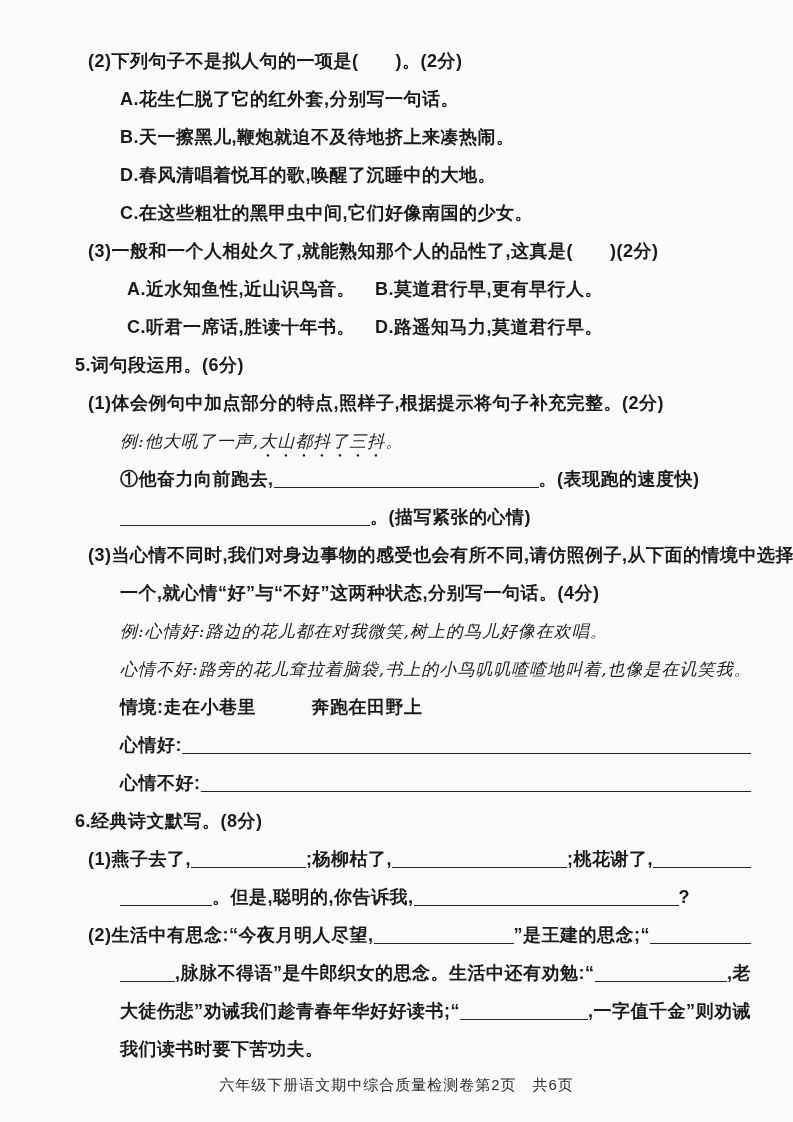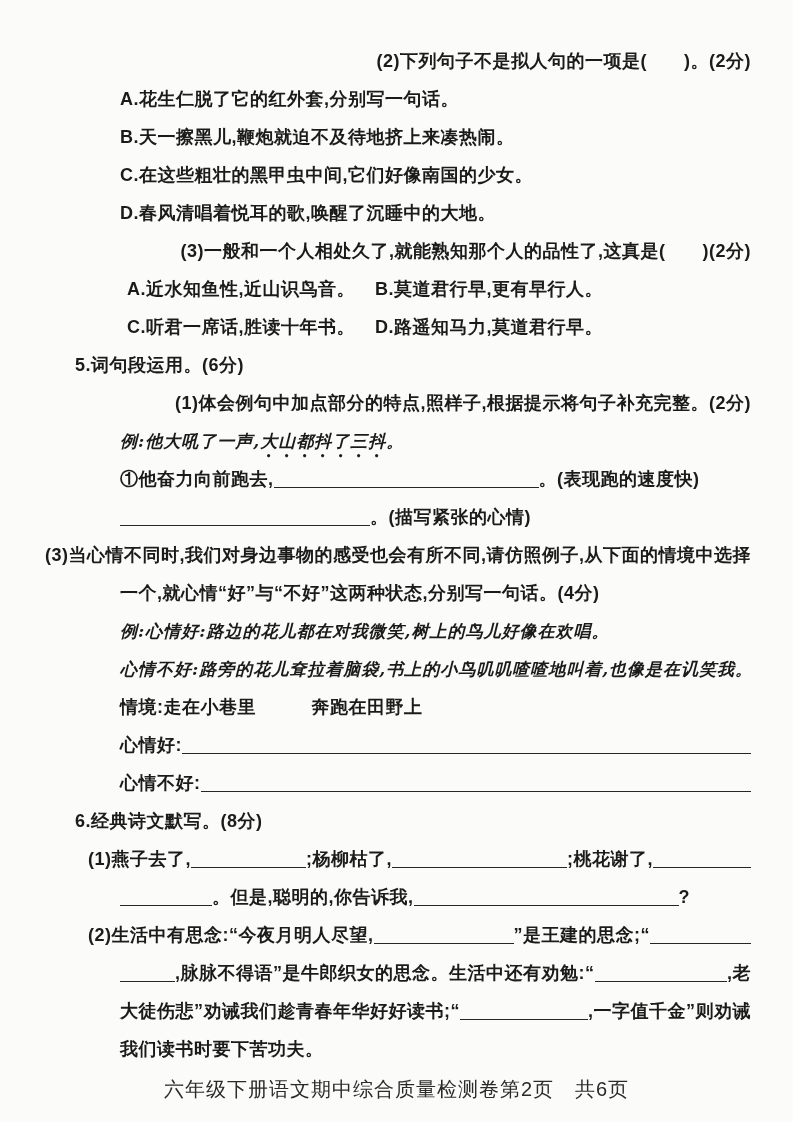--- a/index.html
+++ b/index.html
@@ -10,70 +10,70 @@
   }
   .page{position:relative;width:793px;height:1122px;background:#fbfbf9;}
   .content{position:absolute;left:75px;top:42px;width:676px;}
   .ln{
     display:flex;align-items:baseline;
     height:38px;line-height:38px;
     white-space:pre;font-size:18px;font-weight:700;
     letter-spacing:0.5px;
   }
   .ln span{flex:0 0 auto;}
-  .in1{padding-left:13px;justify-content:flex-end;}
+  .in1{padding-left:13px;}
   .in2{padding-left:45px;}
   .in3{padding-left:52px;}
   .col{flex:0 0 248px !important;}
   .kai{
     font-family:"DejaVu Serif",serif;
-    font-style:italic;font-weight:700;font-size:17px;
+    font-style:italic;font-weight:400;font-size:17px;
     letter-spacing:1px;
   }
   .emph{
     -webkit-text-emphasis:filled dot #1b1b1b;
     -webkit-text-emphasis-position:under right;
     text-emphasis:filled dot #1b1b1b;
     text-emphasis-position:under right;
   }
   .bl{
     display:inline-block;flex:0 0 auto;
     border-bottom:1.6px solid #262626;
     height:0.85em;position:relative;top:3px;
   }
   .fill{flex:1 1 auto !important;min-width:30px;}
   .w55{width:55px;} .w92{width:92px;}
   .w115{width:115px;} .w140{width:140px;}
   .w175{width:175px;} .w250{width:250px;} .w265{width:265px;}
   .footer{
     position:absolute;left:0;top:1076px;width:793px;
-    text-align:center;font-size:20px;font-weight:400;color:#2a2a2a;
+    text-align:center;font-size:15px;font-weight:400;color:#2a2a2a;
     letter-spacing:1px;
   }
 </style>
 </head>
 <body>
 
 <div class="page">
   <div class="content">
 
     <div class="ln in1">
       <span>(2)下列句子不是拟人句的一项是(　　)。(2分)</span>
     </div>
     <div class="ln in2">
       <span>A.花生仁脱了它的红外套,分别写一句话。</span>
     </div>
     <div class="ln in2">
       <span>B.天一擦黑儿,鞭炮就迫不及待地挤上来凑热闹。</span>
     </div>
     <div class="ln in2">
-      <span>C.在这些粗壮的黑甲虫中间,它们好像南国的少女。</span>
+      <span>D.春风清唱着悦耳的歌,唤醒了沉睡中的大地。</span>
     </div>
     <div class="ln in2">
-      <span>D.春风清唱着悦耳的歌,唤醒了沉睡中的大地。</span>
+      <span>C.在这些粗壮的黑甲虫中间,它们好像南国的少女。</span>
     </div>
 
     <div class="ln in1">
       <span>(3)一般和一个人相处久了,就能熟知那个人的品性了,这真是(　　)(2分)</span>
     </div>
     <div class="ln in3">
       <span class="col">A.近水知鱼性,近山识鸟音。</span>
       <span>B.莫道君行早,更有早行人。</span>
     </div>
     <div class="ln in3">

